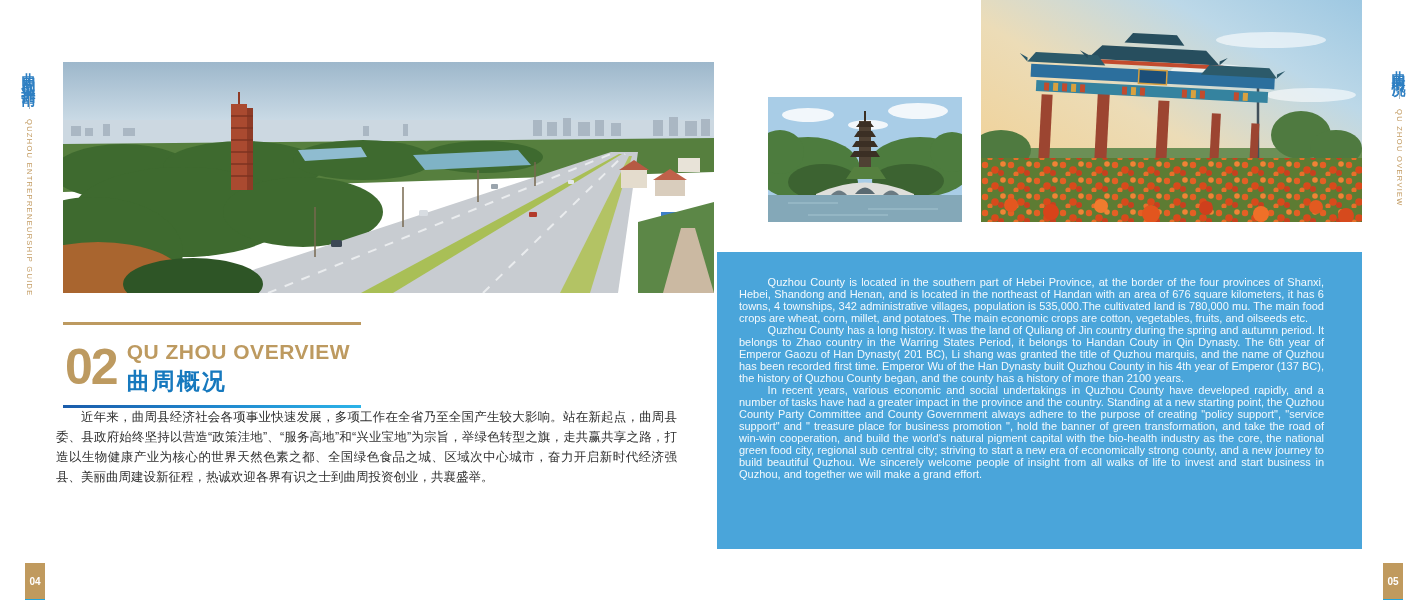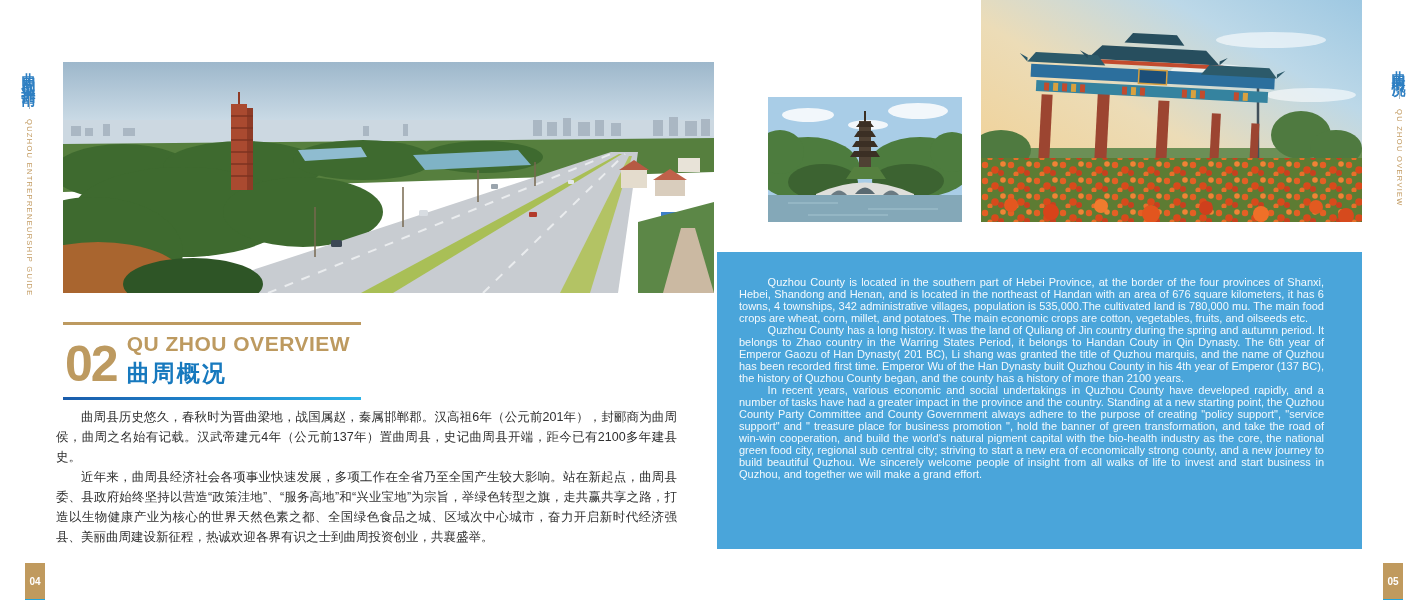--- a/index.html
+++ b/index.html
@@ -16,21 +16,21 @@
   .side-divider{width:1px;height:13px;background:#9fb3c2;}
   
   .photo{position:absolute;display:block;}
   .photo-panorama{left:63px;top:62px;}
   .photo-lake{left:768px;top:97px;}
   .photo-archway{left:981px;top:0;}
   
   .section{position:absolute;left:63px;top:322px;width:298px;}
   .rule-gold{height:3px;background:#bd9a60;}
   .rule-blue{height:3px;margin-top:6px;background:linear-gradient(90deg,#1a5cab,#1f86cd,#2cb3e8);}
-  .section-row{display:flex;align-items:flex-end;padding:4px 0 2px 2px;}
+  .section-row{display:flex;align-items:center;padding:12px 0 2px 2px;}
   .section-num{font-size:50px;line-height:50px;font-weight:bold;color:#bd9a60;letter-spacing:-2px;}
   .section-titles{margin-left:10px;padding-top:3px;}
   .section-en{font-size:21px;font-weight:bold;color:#bd9a60;letter-spacing:0.5px;white-space:nowrap;}
   .section-cn{font-size:23px;font-weight:bold;color:#1779be;letter-spacing:2px;margin-top:2px;}
   
   .cn-body{position:absolute;left:56px;top:407px;width:621px;font-size:12.5px;line-height:20px;
            color:#2f2f2f;text-align:justify;}
   .cn-body p{margin:0;text-indent:2em;}
   
   .panel{position:absolute;left:717px;top:252px;width:645px;height:297px;background:#4aa5da;
@@ -299,21 +299,20 @@
       <span class="section-num">02</span>
       <span class="section-titles">
         <div class="section-en">QU ZHOU OVERVIEW</div>
         <div class="section-cn">曲周概况</div>
       </span>
     </div>
     <div class="rule-blue"></div>
   </div>
 
   <div class="cn-body">
-    <p>曲周县历史悠久，春秋时为晋曲梁地，战国属赵，秦属邯郸郡。汉高祖6年（公元前201年），封郦商为曲周侯，曲周之名始有记载。汉武帝建元4年（公元前137年）置曲周县，史记曲周县开端，距今已有2100多年建县史。</p>
     <p>近年来，曲周县经济社会各项事业快速发展，多项工作在全省乃至全国产生较大影响。站在新起点，曲周县委、县政府始终坚持以营造“政策洼地”、“服务高地”和“兴业宝地”为宗旨，举绿色转型之旗，走共赢共享之路，打造以生物健康产业为核心的世界天然色素之都、全国绿色食品之城、区域次中心城市，奋力开启新时代经济强县、美丽曲周建设新征程，热诚欢迎各界有识之士到曲周投资创业，共襄盛举。</p>
   </div>
 
   <div class="panel">
     <p>Quzhou County is located in the southern part of Hebei Province, at the border of the four provinces of Shanxi, Hebei, Shandong and Henan, and is located in the northeast of Handan with an area of 676 square kilometers, it has 6 towns, 4 townships, 342 administrative villages, population is 535,000.The cultivated land is 780,000 mu. The main food crops are wheat, corn, millet, and potatoes. The main economic crops are cotton, vegetables, fruits, and oilseeds etc.</p>
     <p>Quzhou County has a long history. It was the land of Quliang of Jin country during the spring and autumn period. It belongs to Zhao country in the Warring States Period, it belongs to Handan Couty in Qin Dynasty.  The 6th year of Emperor Gaozu of Han Dynasty( 201 BC), Li shang was granted the title of Quzhou marquis, and the name of Quzhou has been recorded first time. Emperor Wu of the Han Dynasty built Quzhou County in his 4th year of Emperor (137 BC), the history of Quzhou County began, and the county has a history of more than 2100 years.</p>
     <p>In recent years, various economic and social undertakings in Quzhou County have developed rapidly, and a number of tasks have had a greater impact in the province and the country. Standing at a new starting point, the Quzhou County Party Committee and County Government always adhere to the purpose of creating "policy support", "service support" and " treasure place for business promotion ", hold the banner of green transformation, and take the road of win-win cooperation, and build the world's natural pigment capital with the bio-health industry as the core, the national green food city, regional sub central city; striving to start a new era of economically strong county, and a new journey to build beautiful Quzhou. We sincerely welcome people of insight from all walks of life to invest and start business in Quzhou, and together we will make a grand effort.</p>
   </div>
 
   <div class="marker marker-left">

